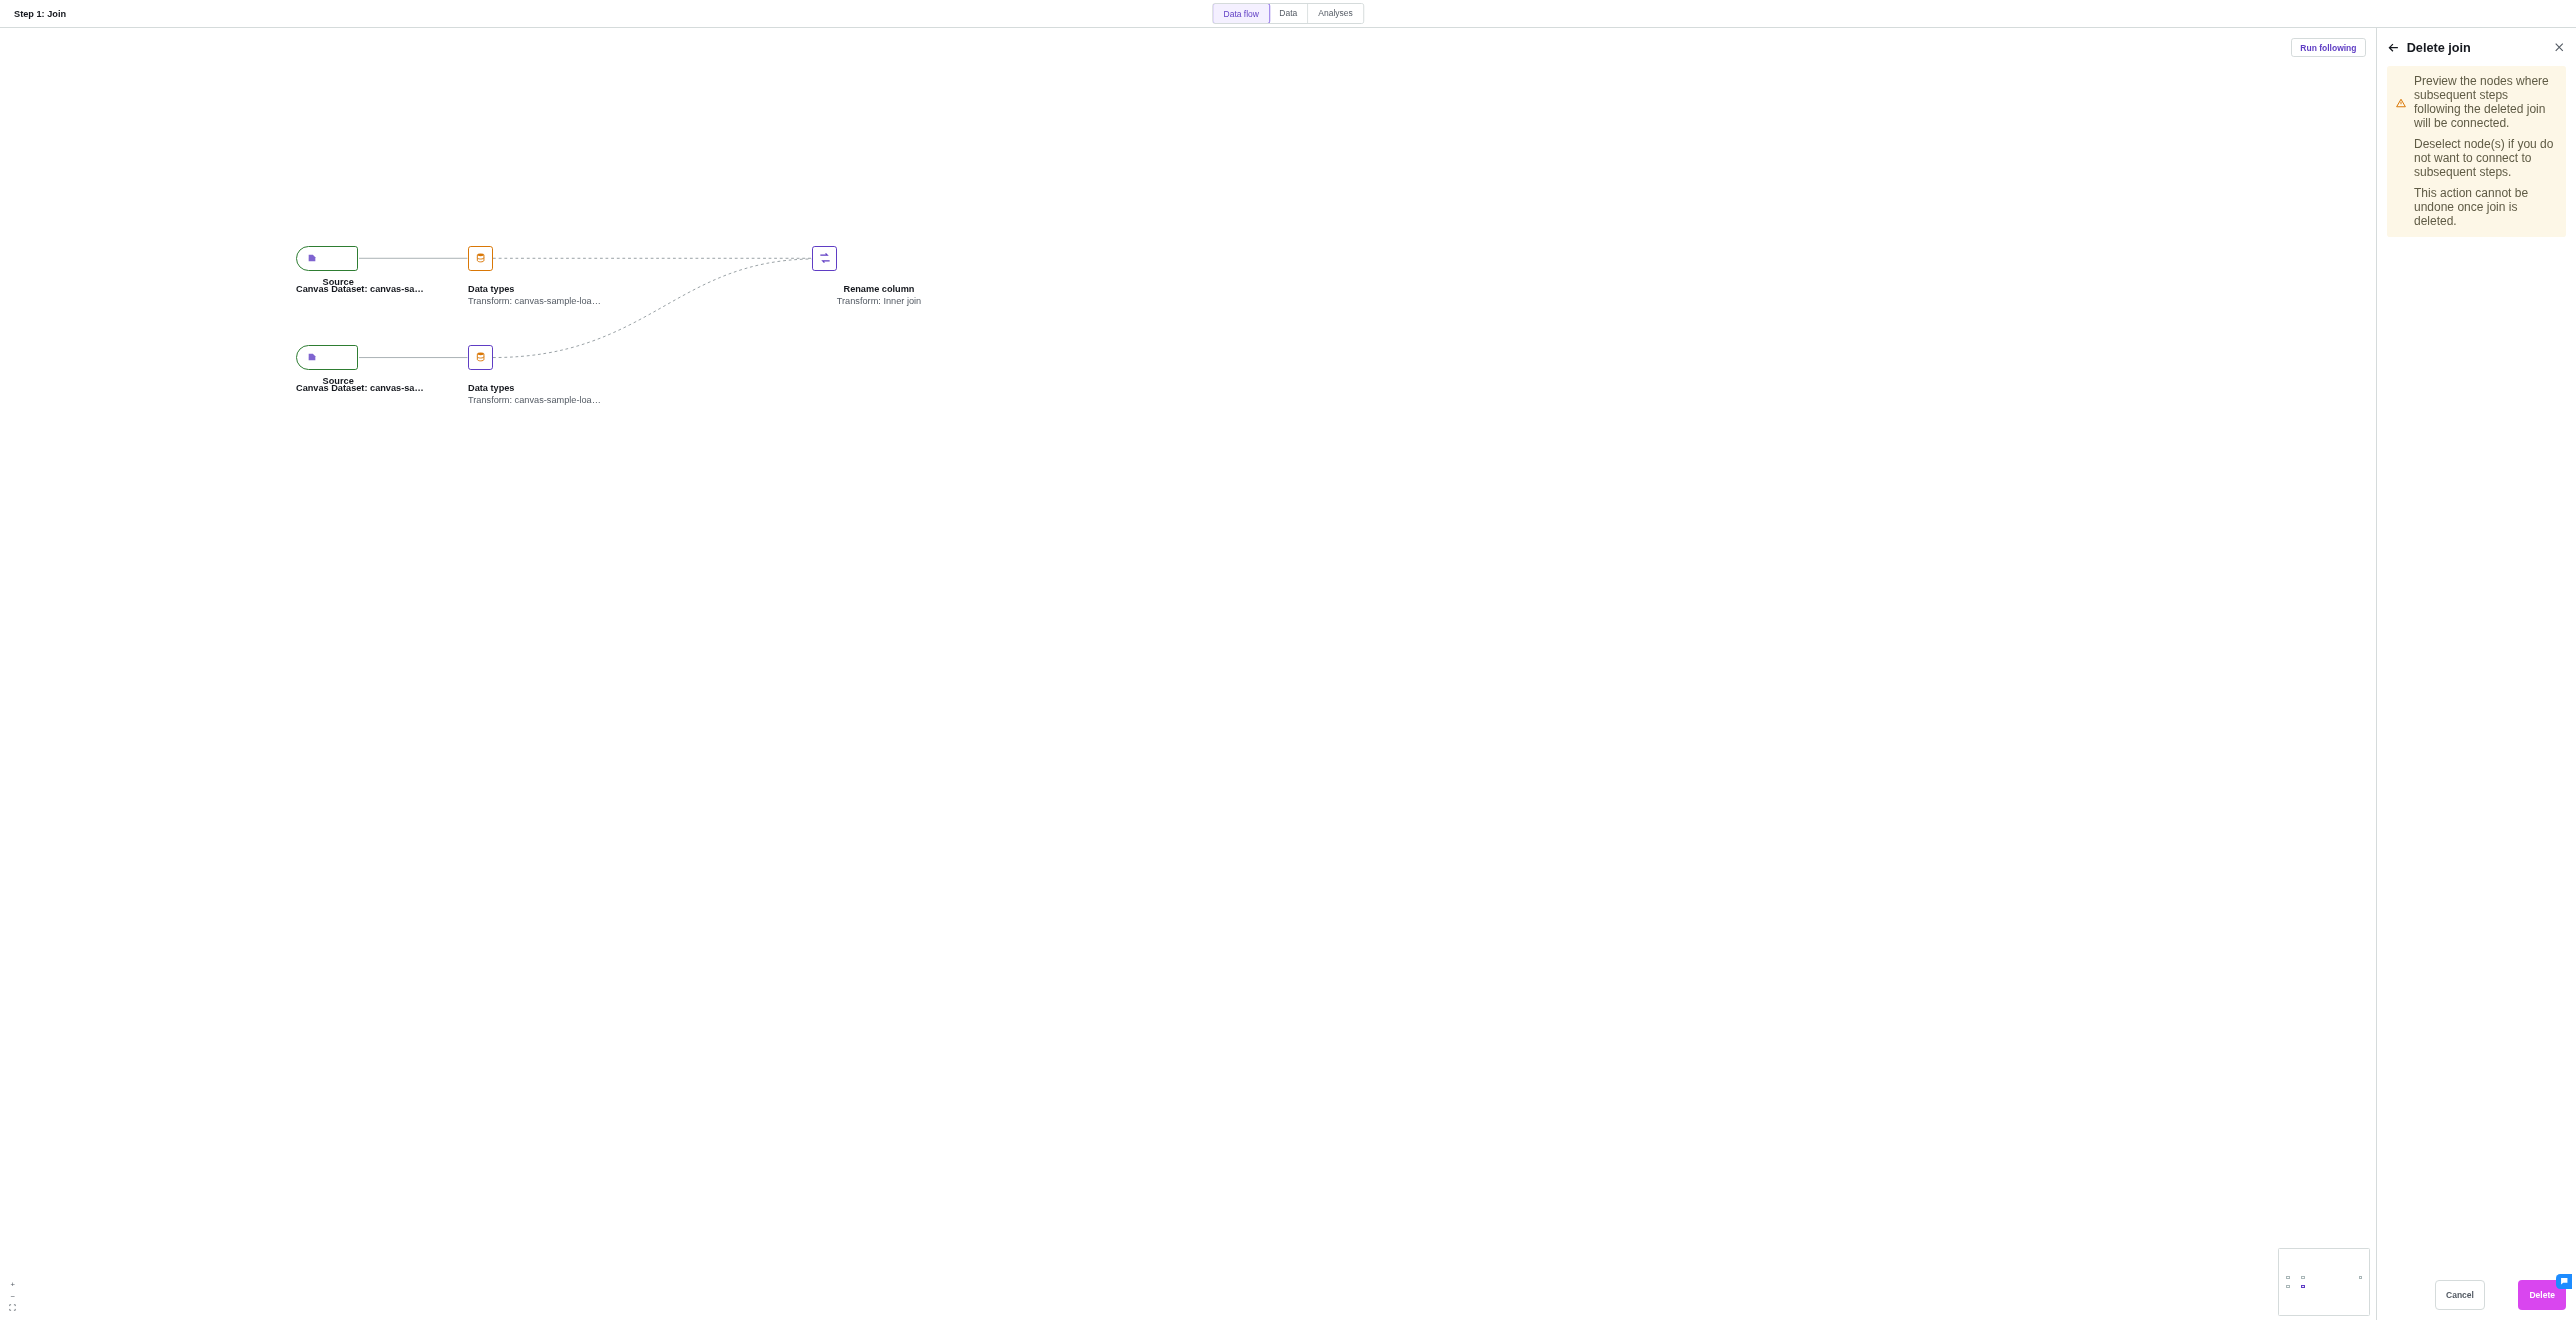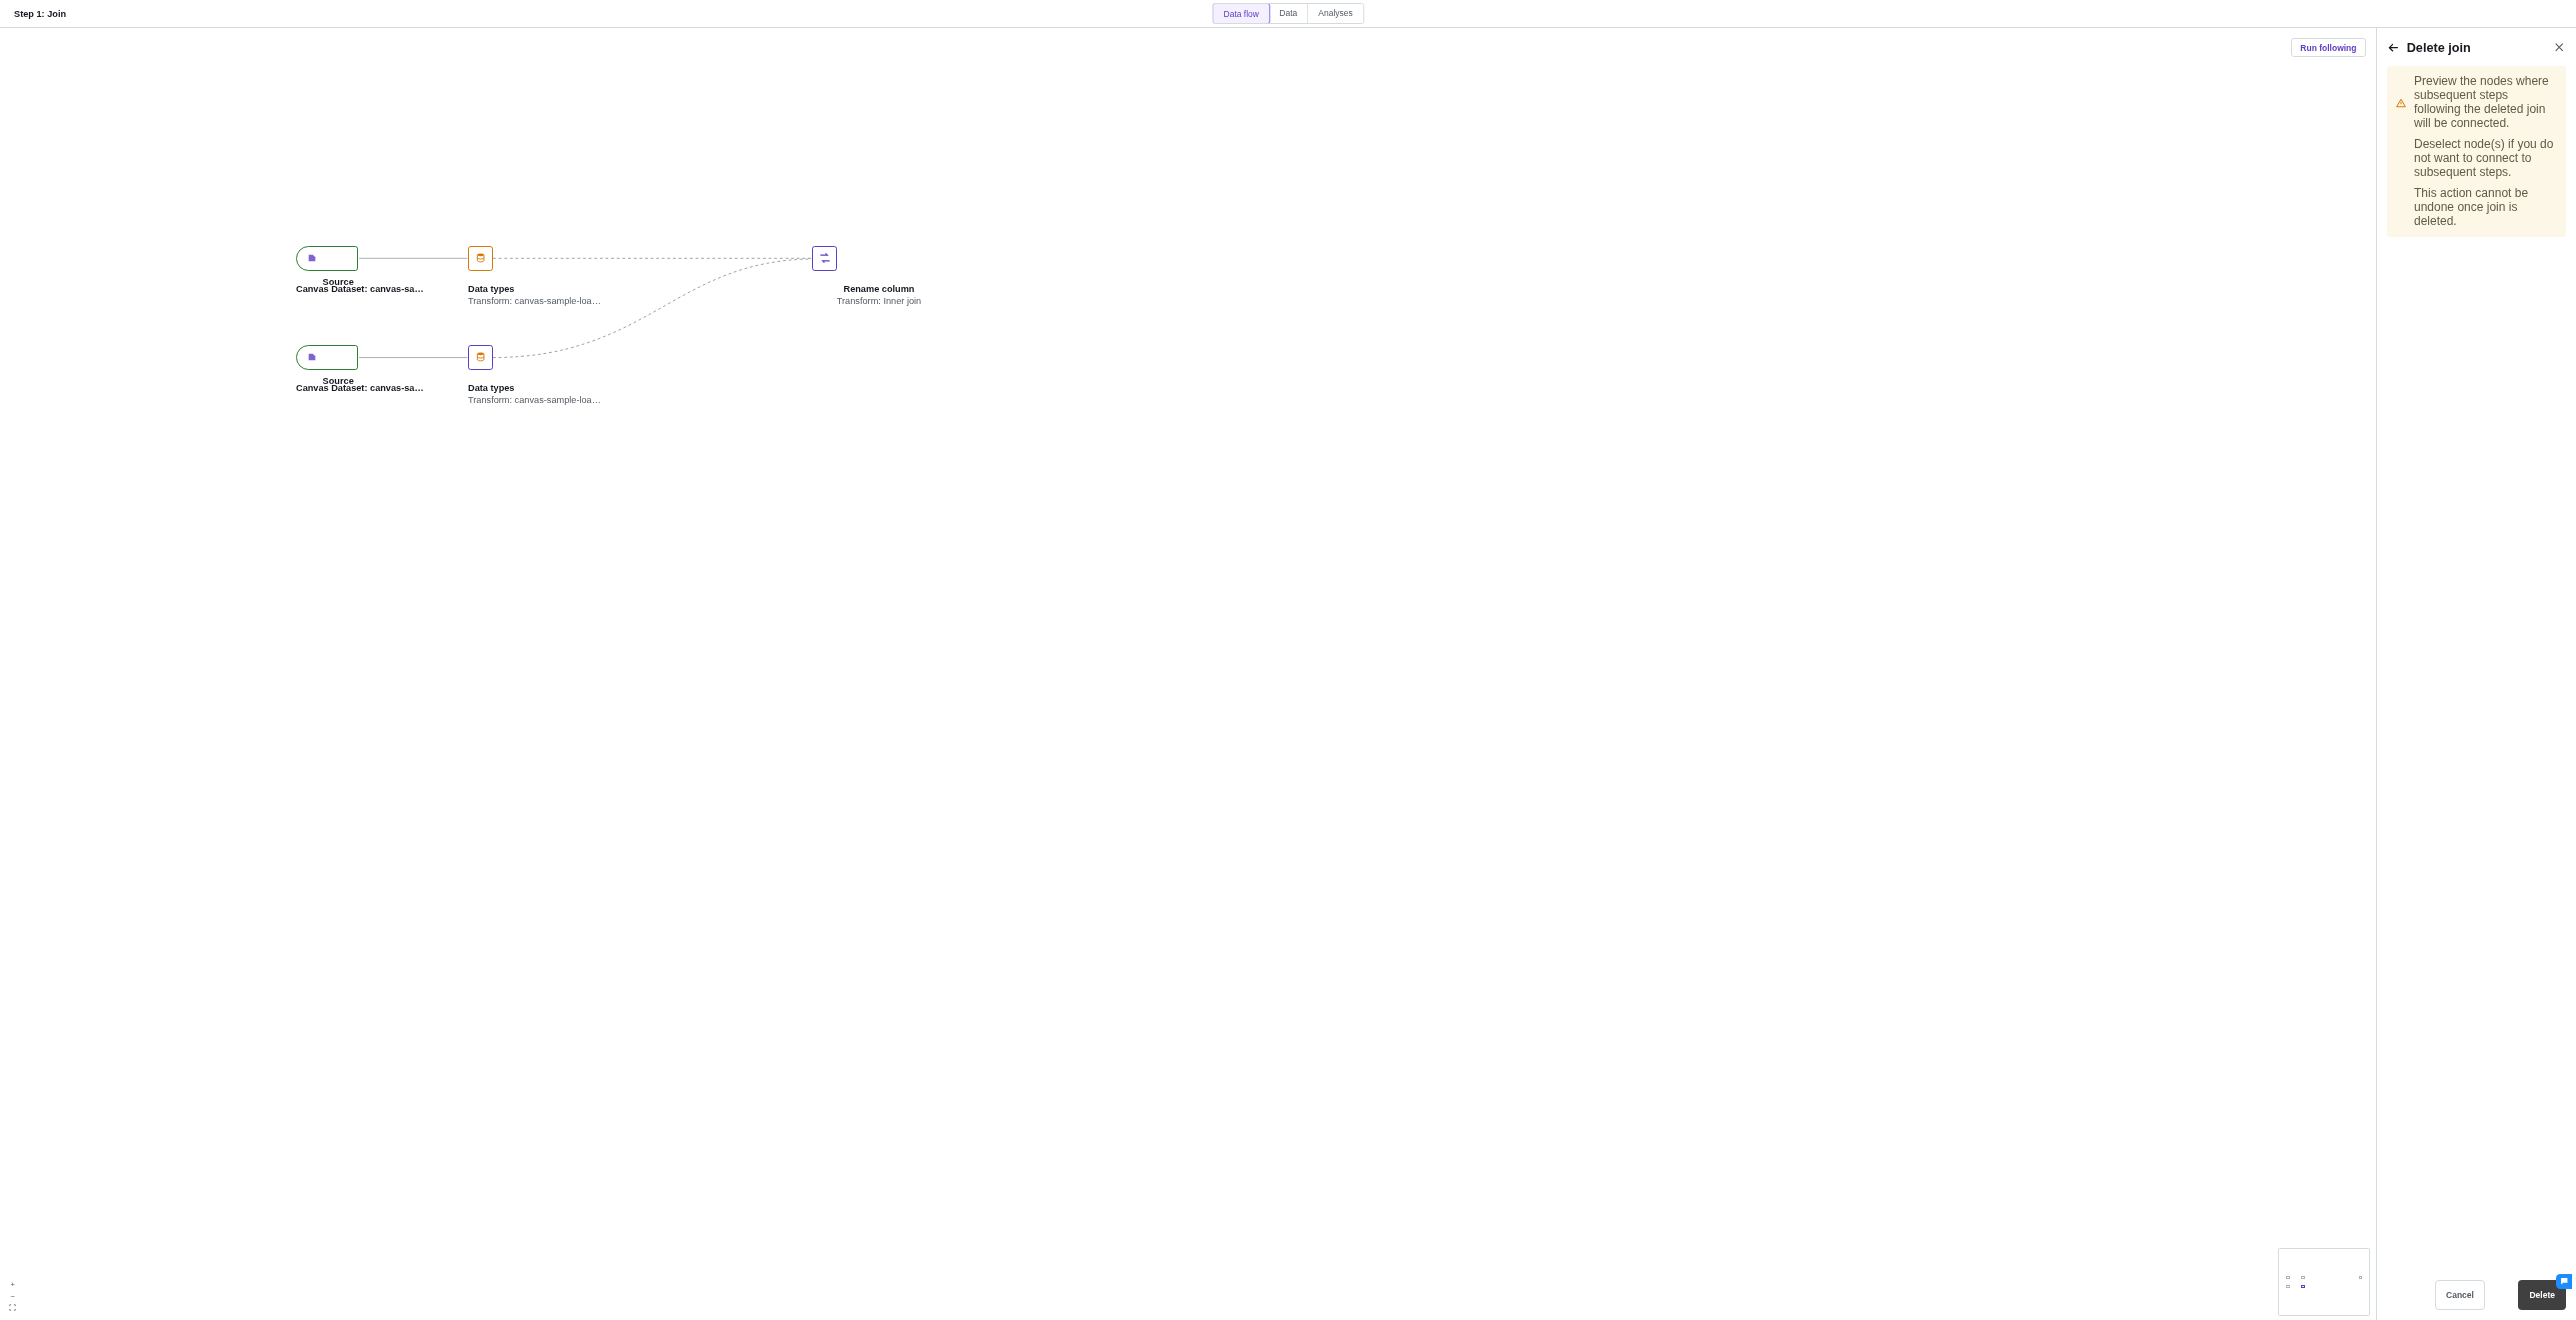--- a/index.html
+++ b/index.html
@@ -43,21 +43,21 @@
   
   .notice { margin-top: 11.3px; background: #fdf7e7; border-radius: 2.8px; padding: 8.5px 10px 8.5px 10px; font-size: 12px; color: #5f5b45; position: relative; }
   .notice .warn-icon { position: absolute; left: 8.5px; top: 31px; color: #d97706; }
   .notice p { margin: 0 0 7px 0; padding-left: 17px; }
   .notice p:first-child { padding-left: 17px; }
   .notice p:last-child { margin-bottom: 0; }
   
   .panel-footer { margin-top: auto; display: flex; justify-content: flex-end; gap: 5.6px; }
   .btn { padding: 9px 10px; font-size: 8.5px; font-weight: 700; border-radius: 4px; cursor: pointer; border: 0.7px solid transparent; margin-left: 28px; }
   .btn.cancel { background: #fff; color: #545b64; border-color: #d5dbdb; }
-  .btn.delete { background: #404040; color: #fff; text-align: right; }
+  .btn.delete { background: #d946ef; color: #fff; text-align: right; }
   
   .chat-fab { position: fixed; right: 4.2px; bottom: 31px; width: 15.5px; height: 15.5px; border-radius: 4.2px 0 0 4.2px; background: #1d8cff; display: flex; align-items: center; justify-content: center; color: #fff; cursor: pointer; }
   
   .db-icon { width: 11.3px; height: 11.3px; }
   .swap-icon { width: 14px; height: 14px; stroke: #5f3dc4; }
   .source-icon { width: 10px; height: 10px; }
 </style>
 </head>
 <body>
 

